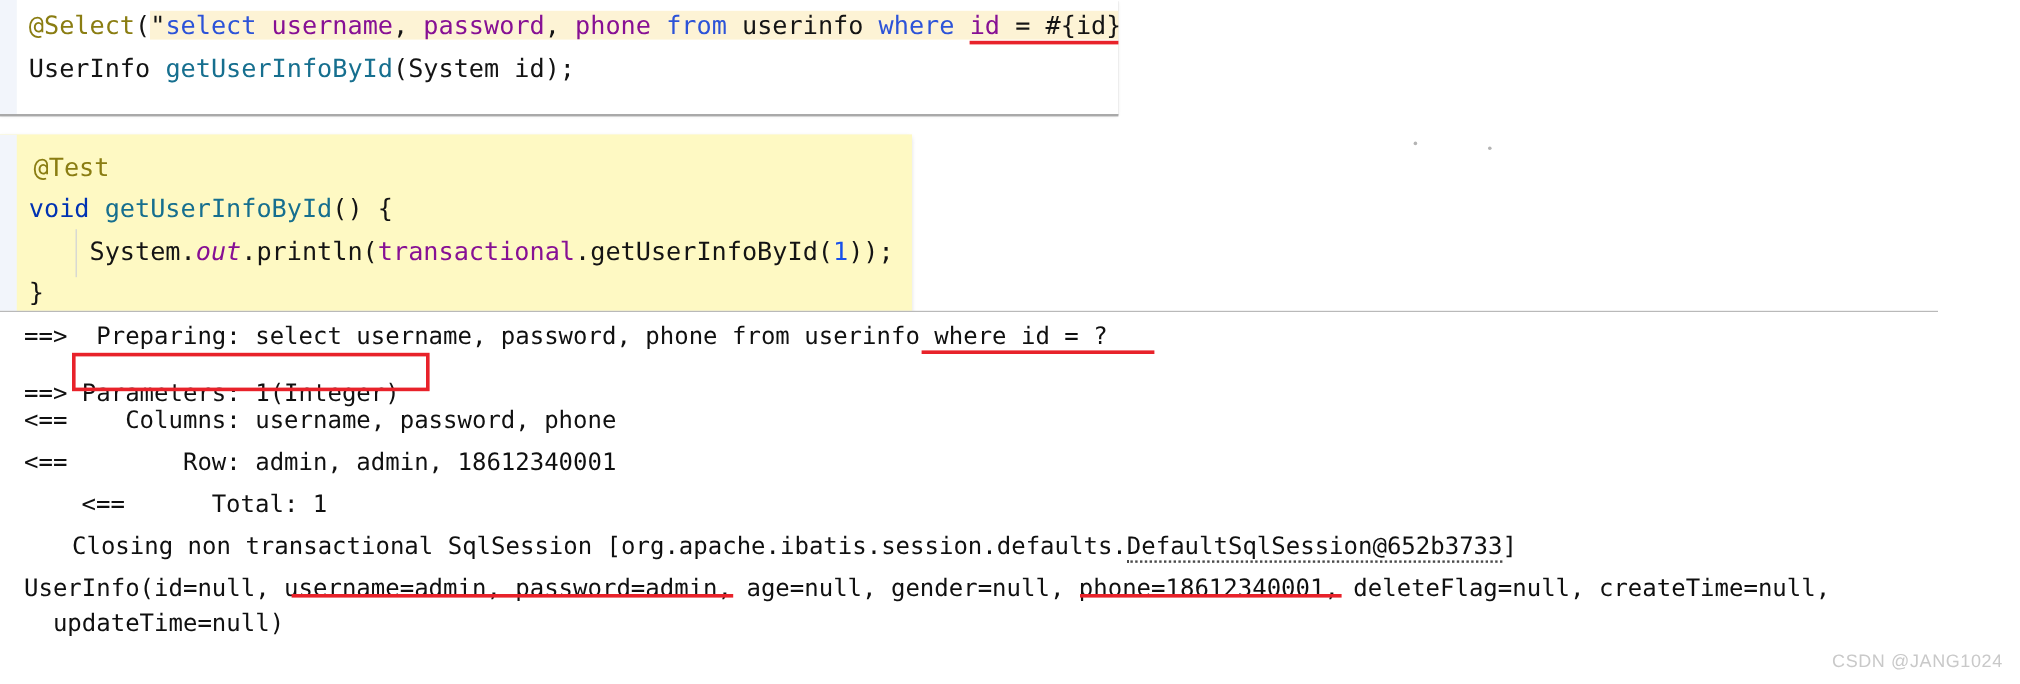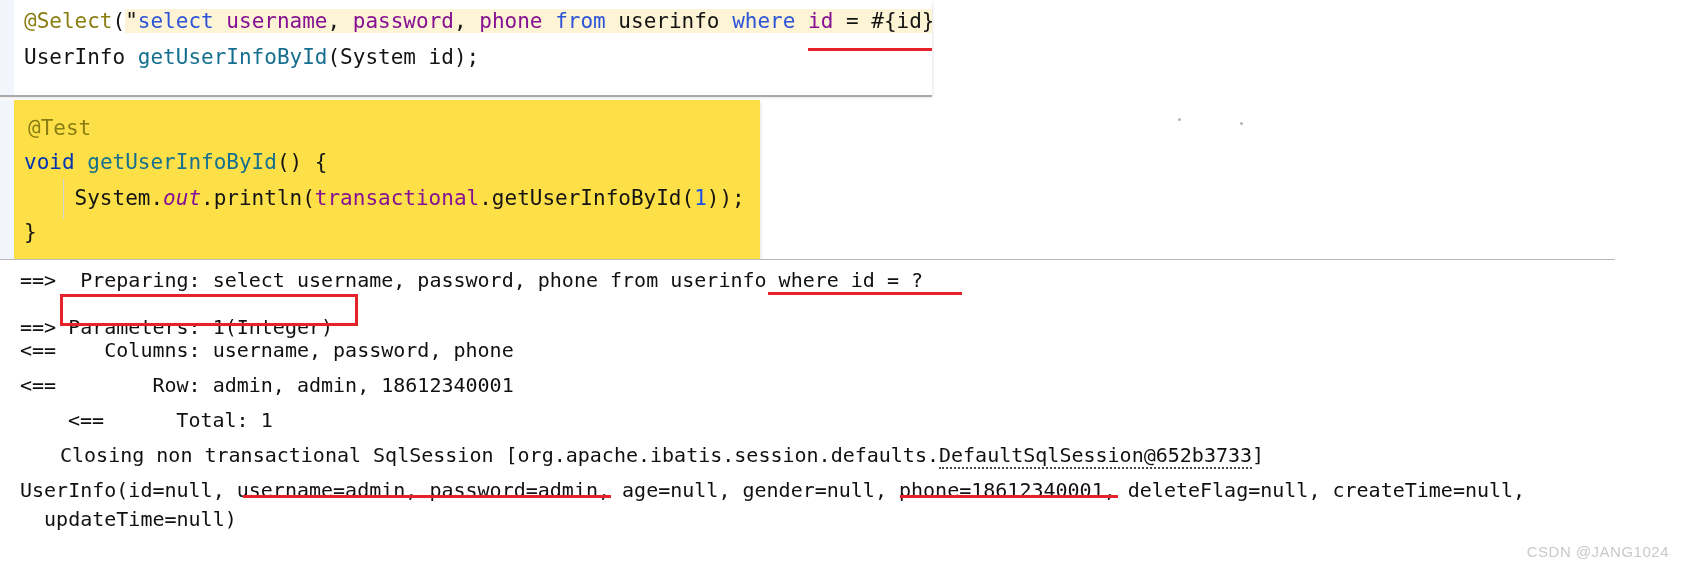--- a/index.html
+++ b/index.html
@@ -53,30 +53,30 @@
   .t-sqlkw      { color: #2c53d8; }
   .t-ident-pink { color: #871094; }
   .t-plain      { color: #141414; }
   .t-method     { color: #166f8f; }
   .t-number     { color: #1750eb; }
   .t-static-it  { color: #871094; font-style: italic; }
   .t-punct      { color: #141414; }
 
   .red-underline {
     border-bottom: 3px solid #e8222a;
-    padding-bottom: 15px;
+    padding-bottom: 1px;
   }
 
   
   #editor-panel-test {
     position: absolute;
-    left: 0; top: 100px;
+    left: 0; top: 112px;
     width: 760px;
     height: 162px;
-    background: #fde047;
+    background: #fef9c3;
     box-shadow: 0 1px 0 #c8c8c8, 0 2px 4px rgba(0,0,0,0.18);
     overflow: hidden;
   }
   #editor-panel-test .gutter-strip {
     position: absolute;
     left: 0; top: 0;
     width: 14px; height: 100%;
     background: #f2f5fb;
   }
   #test-line-1 { left: 28px; top: 13px; }

